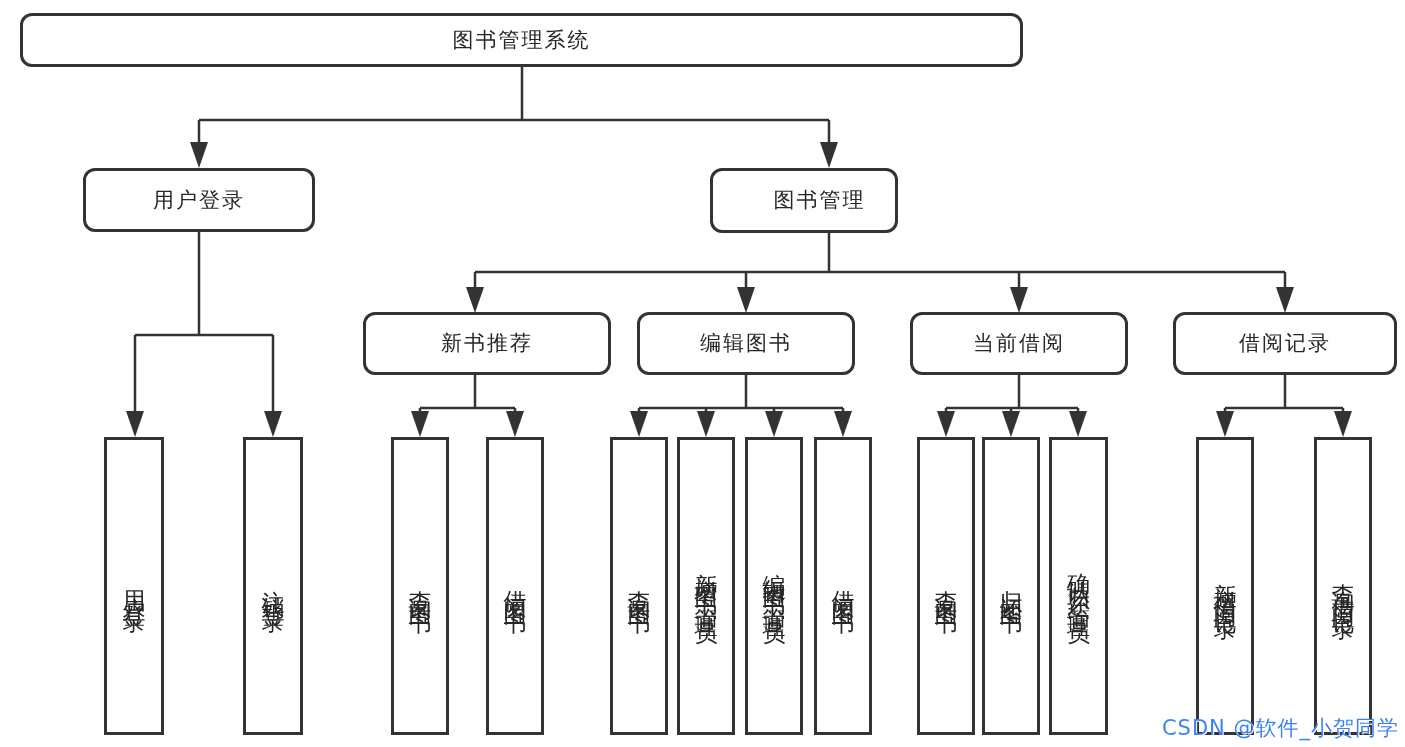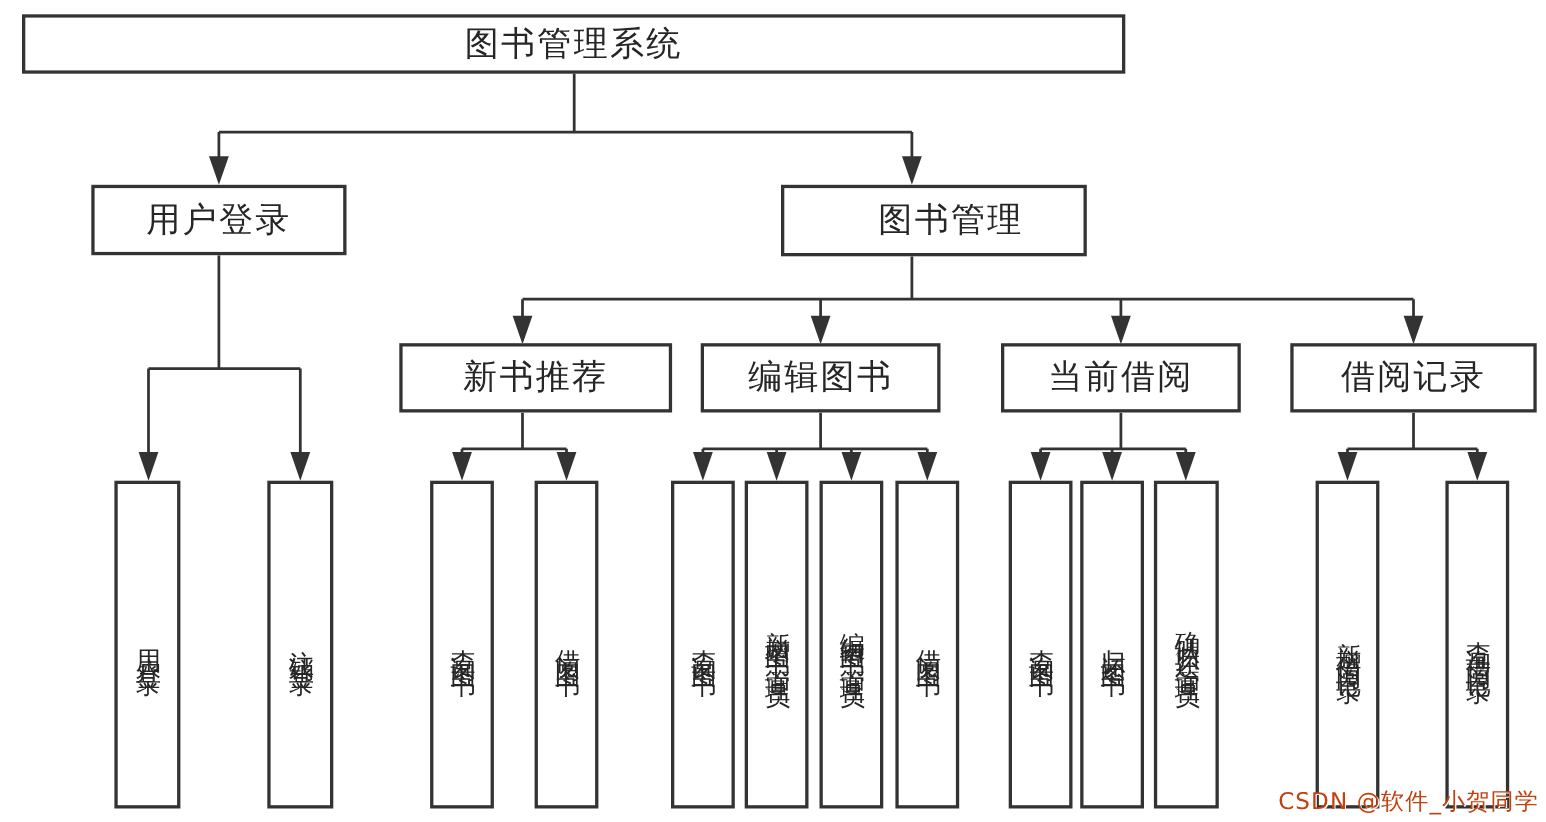--- a/index.html
+++ b/index.html
@@ -28,39 +28,40 @@
     position: absolute;
     box-sizing: border-box;
     border: 3px solid #333333;
     background: #ffffff;
     display: flex;
     align-items: center;
     justify-content: center;
     text-align: center;
   }
   .hnode {
-    font-size: 31px;
+    font-size: 21px;
     letter-spacing: 2px;
     line-height: 1;
     white-space: nowrap;
+    border-radius: 12px;
   }
   .vnode {
     writing-mode: vertical-rl;
     text-orientation: mixed;
     font-size: 23px;
     letter-spacing: 7px;
     line-height: 1;
   }
   .watermark {
     position: absolute;
     right: 6px;
     bottom: 5px;
     font-size: 21px;
     letter-spacing: 1px;
-    color: #c2410c;
+    color: #3b82f6;
     text-shadow: 1px 1px 0 #ffffff;
     white-space: nowrap;
     z-index: 5;
   }
 </style>
 </head>
 <body>
 
 <div class="stage">
 
@@ -121,21 +122,21 @@
       <use href="#arrow-down" x="1011" y="437"></use>
       <use href="#arrow-down" x="1078" y="437"></use>
       <use href="#arrow-down" x="1225" y="437"></use>
       <use href="#arrow-down" x="1343" y="437"></use>
     </g>
   </svg>
 
   <div class="node hnode" style="left:20px; top:13px; width:1003px; height:54px;">图书管理系统</div>
 
   <div class="node hnode" style="left:83px; top:168px; width:232px; height:64px;">用户登录</div>
-  <div class="node hnode" style="left:710px; top:168px; width:278px; height:65px;padding-left:31px;">图书管理</div>
+  <div class="node hnode" style="left:710px; top:168px; width:188px; height:65px;padding-left:31px;">图书管理</div>
 
   <div class="node hnode" style="left:363px; top:312px; width:248px; height:63px;">新书推荐</div>
   <div class="node hnode" style="left:637px; top:312px; width:218px; height:63px;">编辑图书</div>
   <div class="node hnode" style="left:1173px; top:312px; width:224px; height:63px;">借阅记录</div>
   <div class="node hnode" style="left:910px; top:312px; width:218px; height:63px;">当前借阅</div>
 
   <div class="node vnode" style="left:104px; top:437px; width:60px; height:298px;">用户登录</div>
   <div class="node vnode" style="left:243px; top:437px; width:60px; height:298px;">注销登录</div>
 
   <div class="node vnode" style="left:391px; top:437px; width:58px; height:298px;">查询图书</div>

